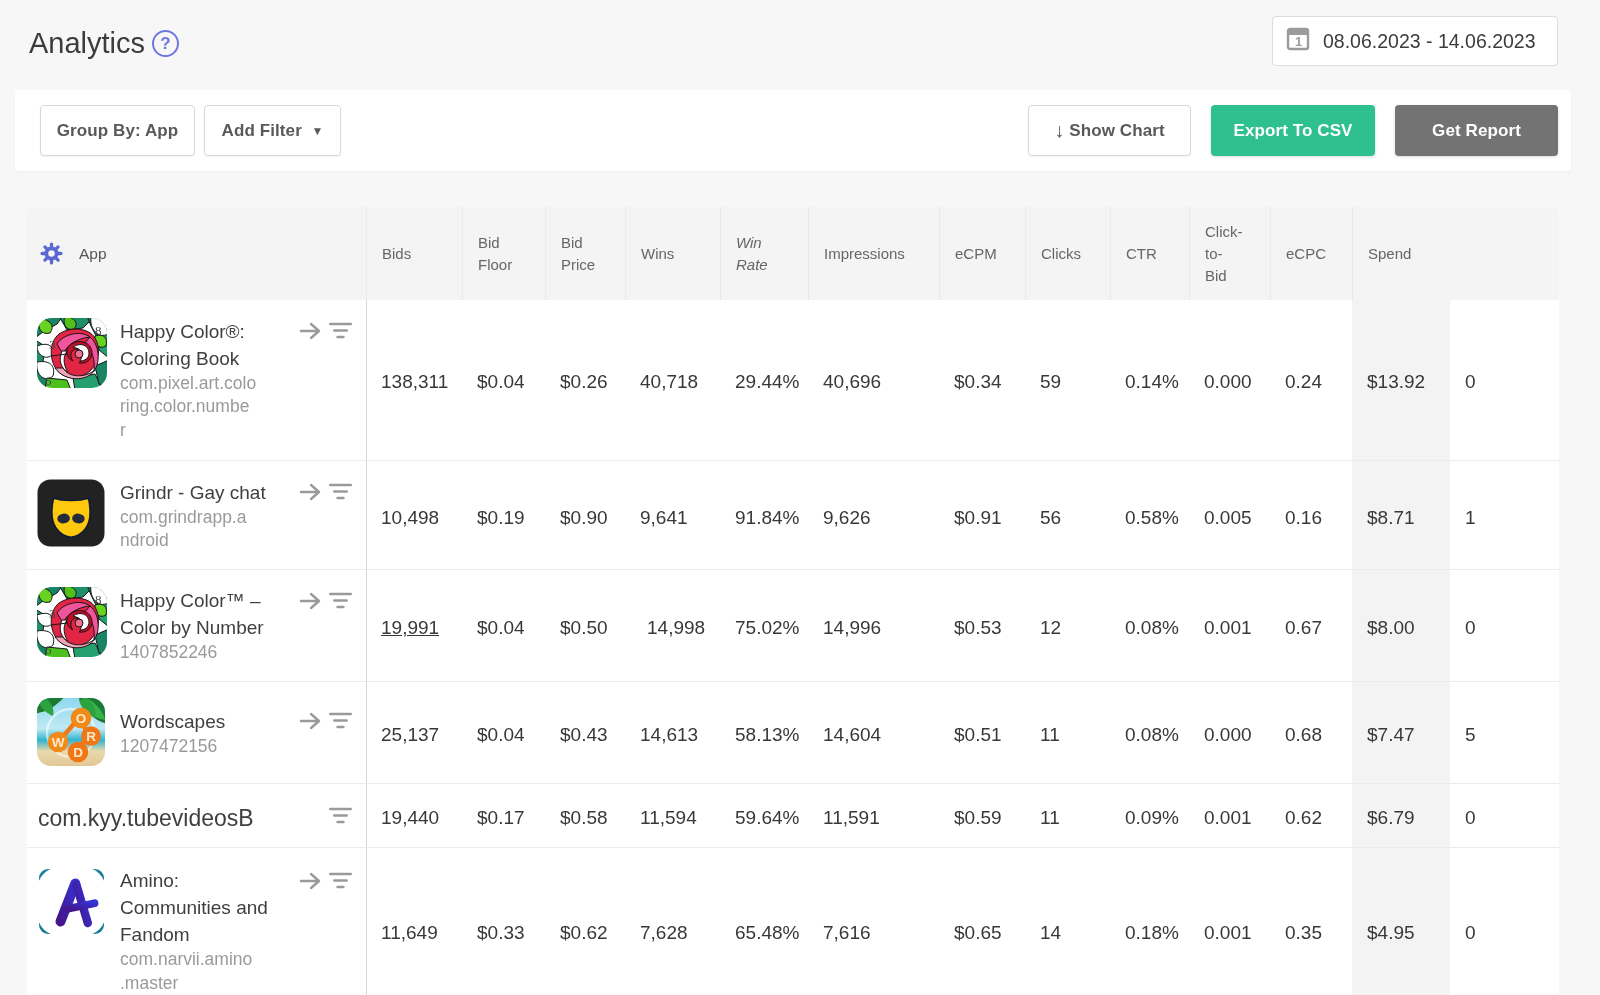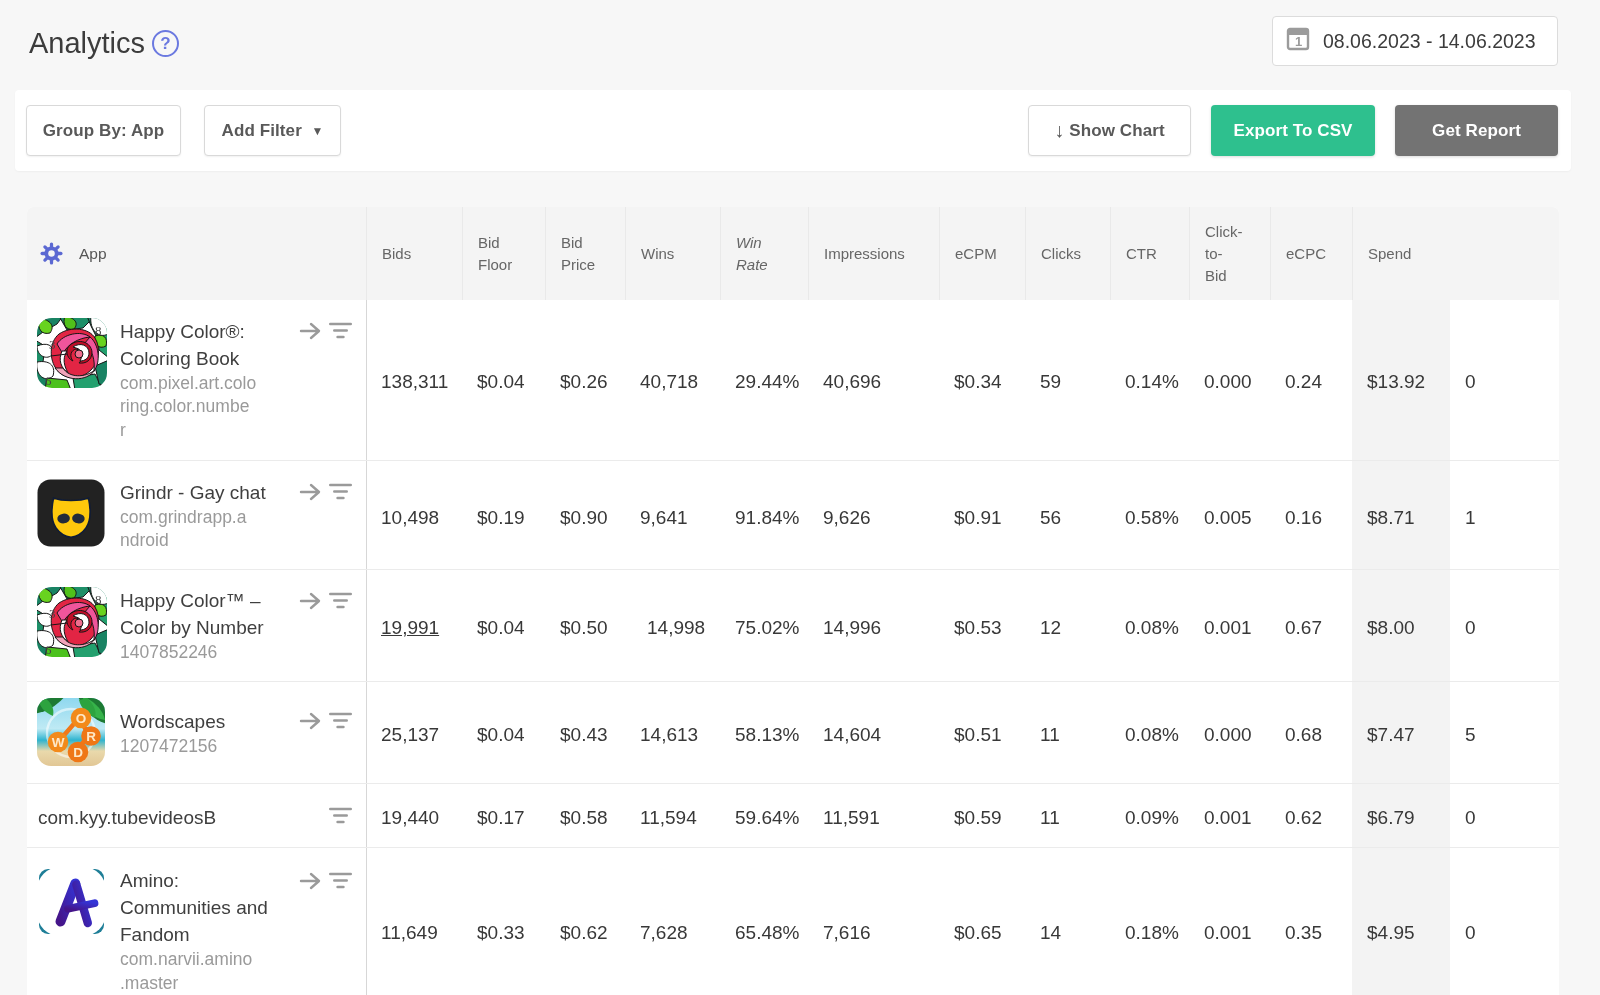--- a/index.html
+++ b/index.html
@@ -35,21 +35,21 @@
 <div class="helpc">?</div>
 <div class="datebox">
   <svg style="position:absolute;left:13px;top:10px" width="24" height="24" viewBox="0 0 24 24">
     <rect x="2" y="2" width="20" height="20" rx="2" fill="none" stroke="#9b9b9b" stroke-width="2.4"></rect>
     <rect x="3" y="3" width="18" height="5" fill="#9b9b9b"></rect>
     <text x="12.5" y="18.5" font-size="13" font-weight="700" fill="#9b9b9b" text-anchor="middle" font-family="Liberation Sans">1</text>
   </svg>
   <div class="dtxt">08.06.2023 - 14.06.2023</div>
 </div>
 <div class="toolbar"></div>
-<div class="btn white" style="left:26px; width:155px;">Group By: App</div>
+<div class="btn white" style="left:40px; width:155px;">Group By: App</div>
 <div class="btn white" style="left:204px; width:137px;">Add Filter&nbsp;&nbsp;<span style="font-size:12px;">▼</span></div>
 <div class="btn white" style="left:1028px; width:163px;"><span style="font-weight:400;font-size:20px;">↓</span>&nbsp;Show Chart</div>
 <div class="btn green" style="left:1211px; width:164px;">Export To CSV</div>
 <div class="btn purple" style="left:1395px; width:163px;">Get Report</div>
 
 <div class="table">
   <div class="thead"></div>
   <div class="th first" style="left:0; width:339px;"></div>
   <div class="th" style="left:339px; width:96px;">Bids</div>
   <div class="th" style="left:435px; width:83px;">Bid<br>Floor</div>
@@ -302,21 +302,21 @@
   <div class="cell" style="left:796px; top:40.0px;">14,604</div>
   <div class="cell" style="left:927px; top:40.0px;">$0.51</div>
   <div class="cell" style="left:1013px; top:40.0px;">11</div>
   <div class="cell" style="left:1098px; top:40.0px;">0.08%</div>
   <div class="cell" style="left:1177px; top:40.0px;">0.000</div>
   <div class="cell" style="left:1258px; top:40.0px;">0.68</div>
   <div class="cell" style="left:1340px; top:40.0px;">$7.47</div>
   <div class="cell" style="left:1438px; top:40.0px;">5</div>
 </div>
 <div class="row" style="top:576px; height:64px;">
-  <div style="position:absolute;left:11px;top:21.0px;line-height:26px;font-size:19px;color:#3f3f3f;">com.kyy.tubevideosB</div>
+  <div style="position:absolute;left:11px;top:21.0px;line-height:26px;font-size:23px;color:#3f3f3f;">com.kyy.tubevideosB</div>
   <svg class="filti" style="top:23.0px;" width="23" height="18" viewBox="0 0 23 18">
         <g stroke="#9a9a9a" stroke-width="2.6" stroke-linecap="round">
           <line x1="1.3" y1="2" x2="21.7" y2="2"></line>
           <line x1="5.3" y1="8.5" x2="17.7" y2="8.5"></line>
           <line x1="8.6" y1="15" x2="14.4" y2="15"></line>
         </g>
       </svg>
   <div class="cell" style="left:354px; top:21.0px;">19,440</div>
   <div class="cell" style="left:450px; top:21.0px;">$0.17</div>
   <div class="cell" style="left:533px; top:21.0px;">$0.58</div>

